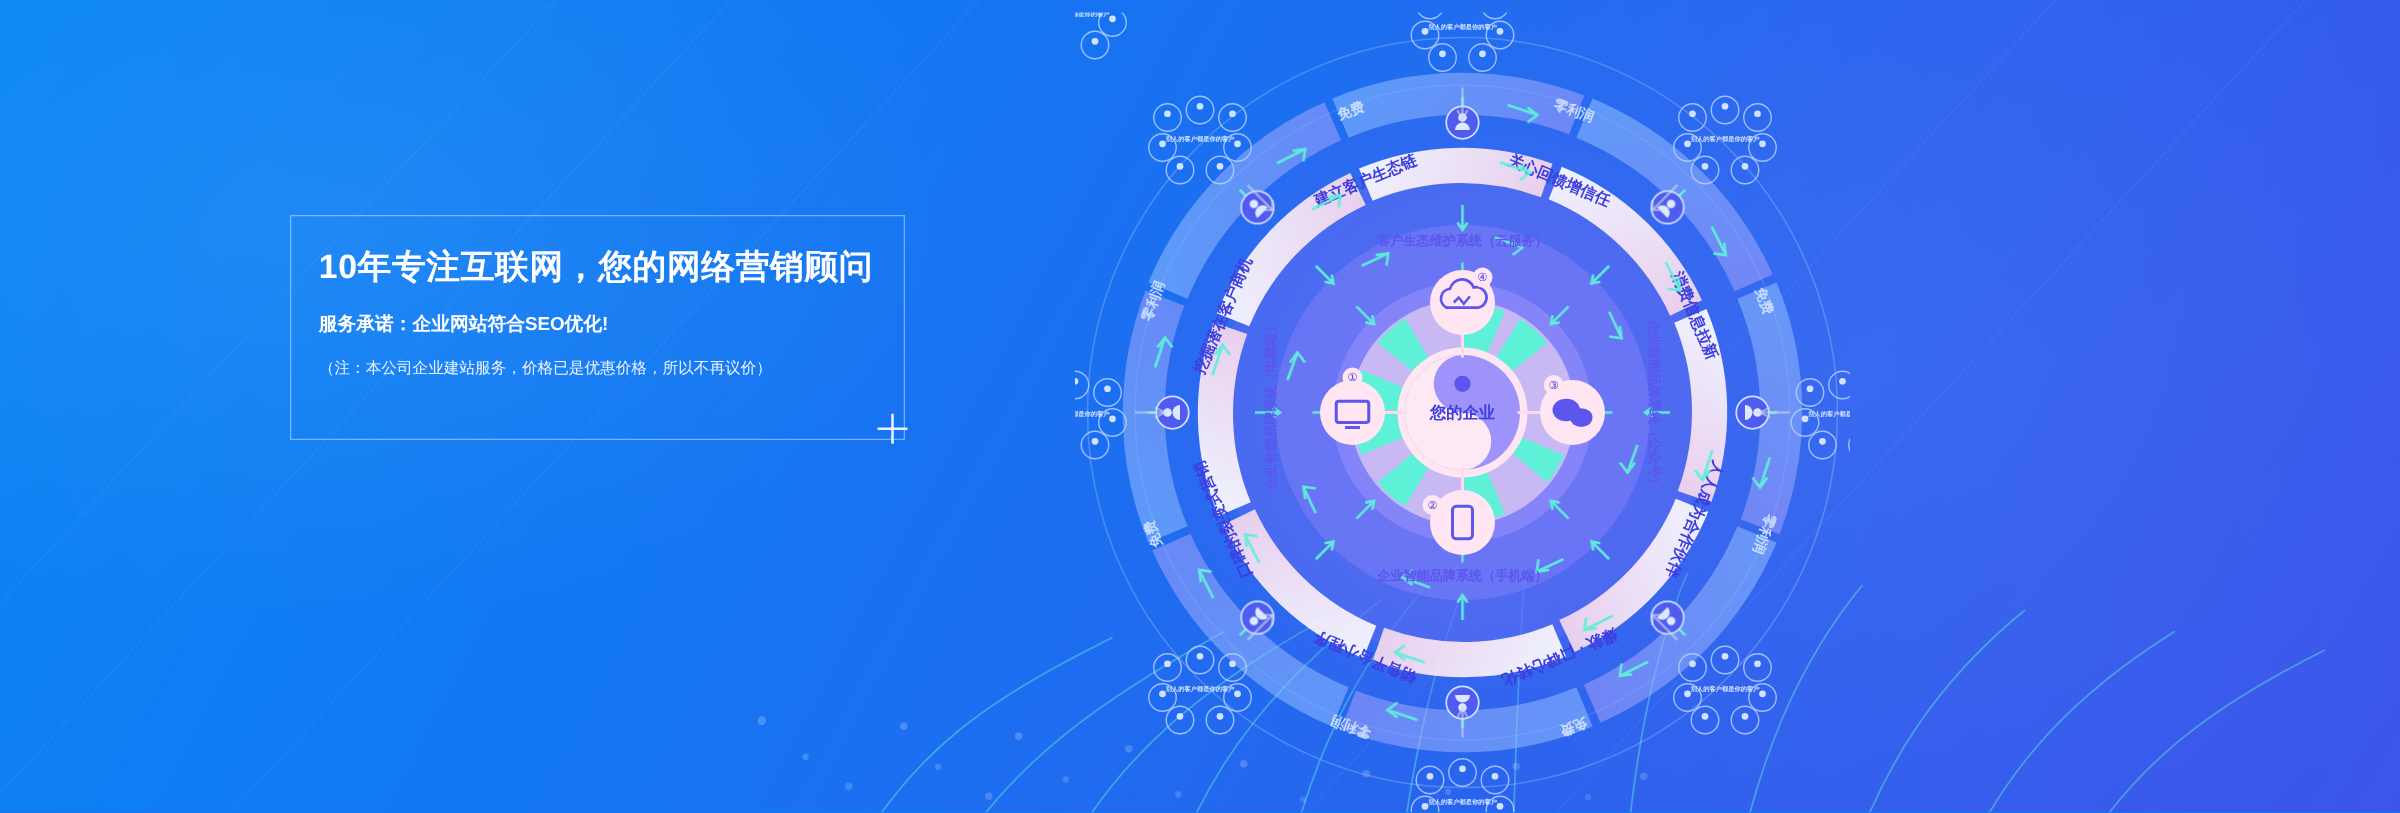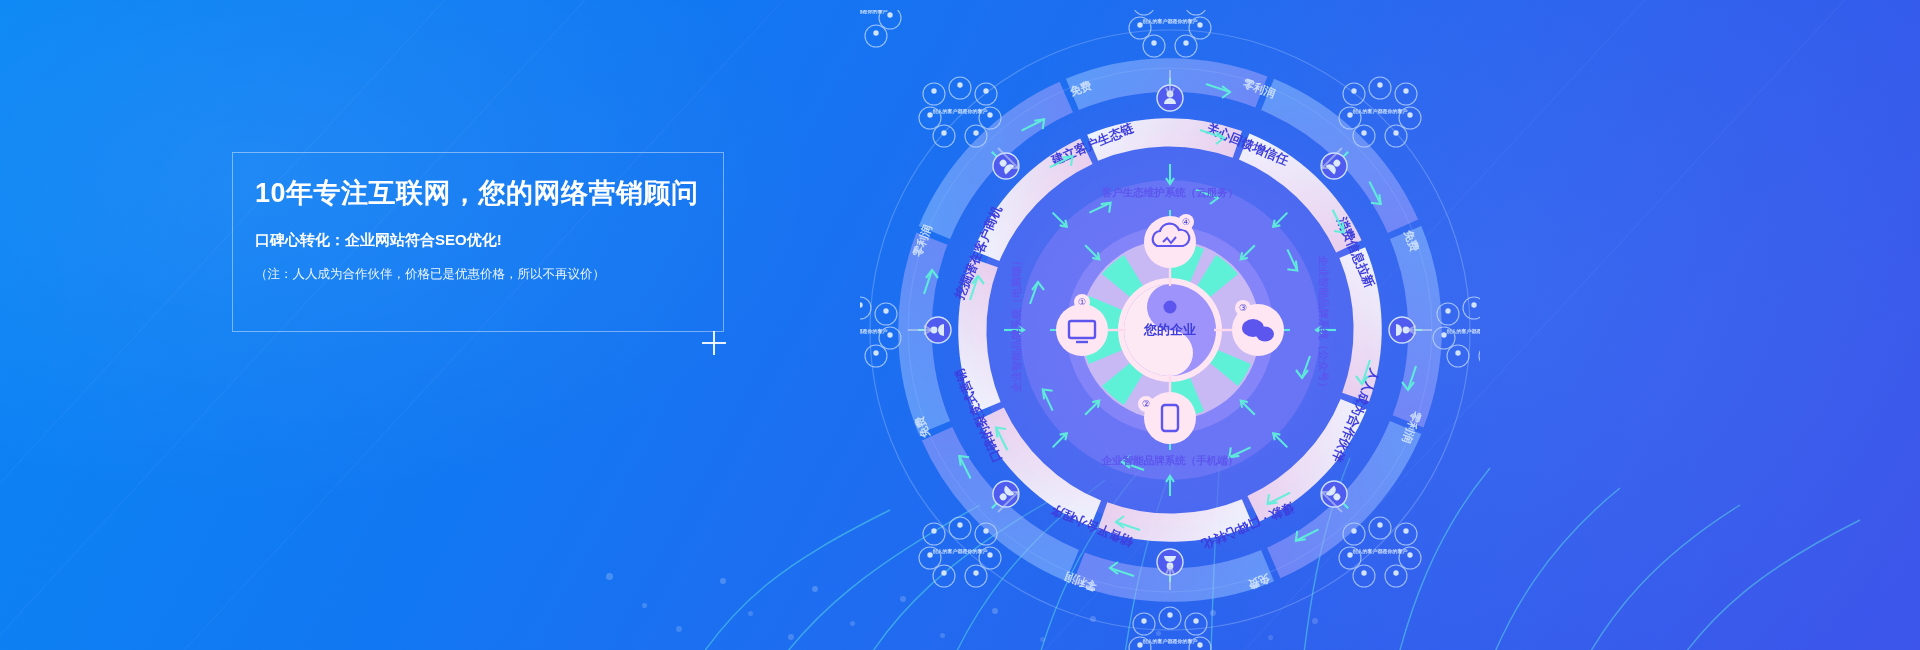--- a/index.html
+++ b/index.html
@@ -25,21 +25,21 @@
   }
   .fan{position:absolute;left:560px;bottom:-40px;width:1360px;height:240px;pointer-events:none;opacity:.8;}
   .dots{position:absolute;left:600px;bottom:0;width:780px;height:110px;pointer-events:none;}
   .dots i{
     position:absolute;display:block;border-radius:50%;
     background:rgba(255,255,255,.42);
   }
 
   
   .copy{
-    position:absolute;left:232px;top:152px;width:492px;height:180px;
+    position:absolute;left:232px;top:172px;width:492px;height:180px;
     border:1px solid rgba(255,255,255,.42);
     box-sizing:border-box;
   }
   .copy-inner{padding:26px 0 0 22px;}
   .headline{
     color:#ffffff;font-size:27px;font-weight:bold;letter-spacing:.5px;
     line-height:1.1;margin:0 0 22px 0;white-space:nowrap;
   }
   .line{
     color:#ffffff;font-size:15px;font-weight:bold;line-height:1.2;
@@ -116,22 +116,22 @@
     <i style="left:490px;bottom:28px;width:6px;height:6px;opacity:.45"></i>
     <i style="left:556px;bottom:14px;width:5px;height:5px;opacity:.4"></i>
     <i style="left:610px;bottom:34px;width:6px;height:6px;opacity:.45"></i>
     <i style="left:668px;bottom:10px;width:5px;height:5px;opacity:.35"></i>
     <i style="left:712px;bottom:26px;width:6px;height:6px;opacity:.4"></i>
   </div>
 
   <div class="copy">
     <div class="copy-inner">
       <h1 class="headline">10年专注互联网，您的网络营销顾问</h1>
-      <p class="line">口碑心转化：企业网站符合SEO优化!</p>
-      <p class="note">（注：人人成为合作伙伴，价格已是优惠价格，所以不再议价）</p>
+      <p class="line">服务承诺：企业网站符合SEO优化!</p>
+      <p class="note">（注：本公司企业建站服务，价格已是优惠价格，所以不再议价）</p>
     </div>
   </div>
   <div class="crosshair"></div>
 
   <div class="diagram">
     <svg width="620" height="640" viewBox="0 0 620 640">
       <defs>
         <radialGradient id="gWheelBg" cx="50%" cy="50%" r="50%">
           <stop offset="0%" stop-color="#7a7cf6" stop-opacity="0.95"></stop>
           <stop offset="60%" stop-color="#5a68f0" stop-opacity="0.85"></stop>

